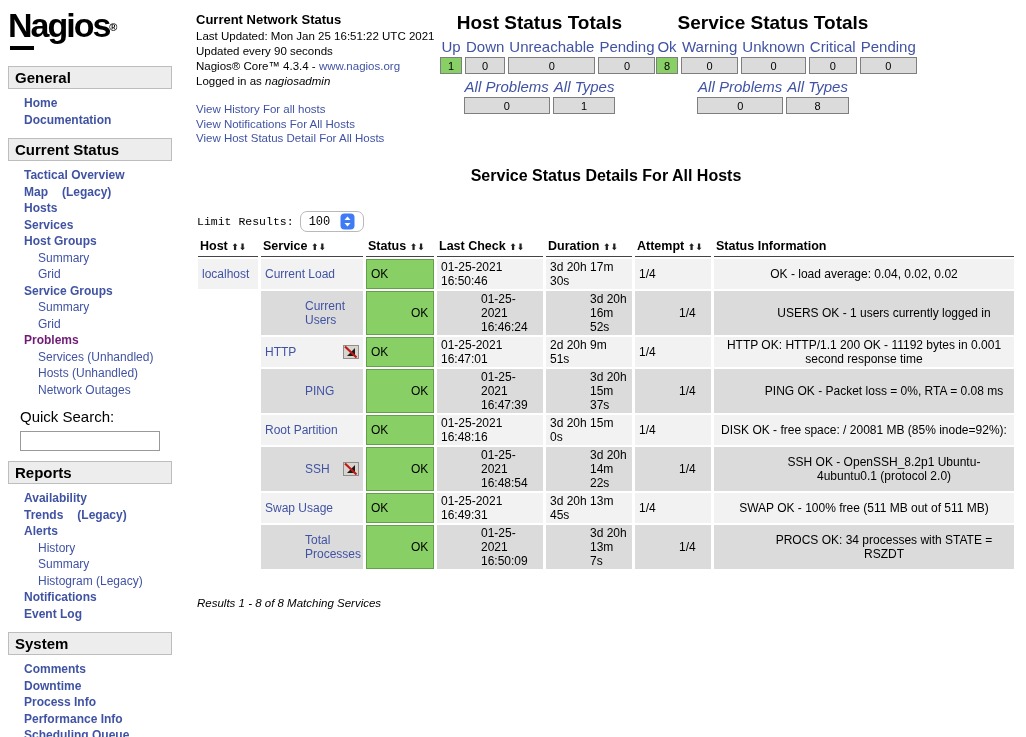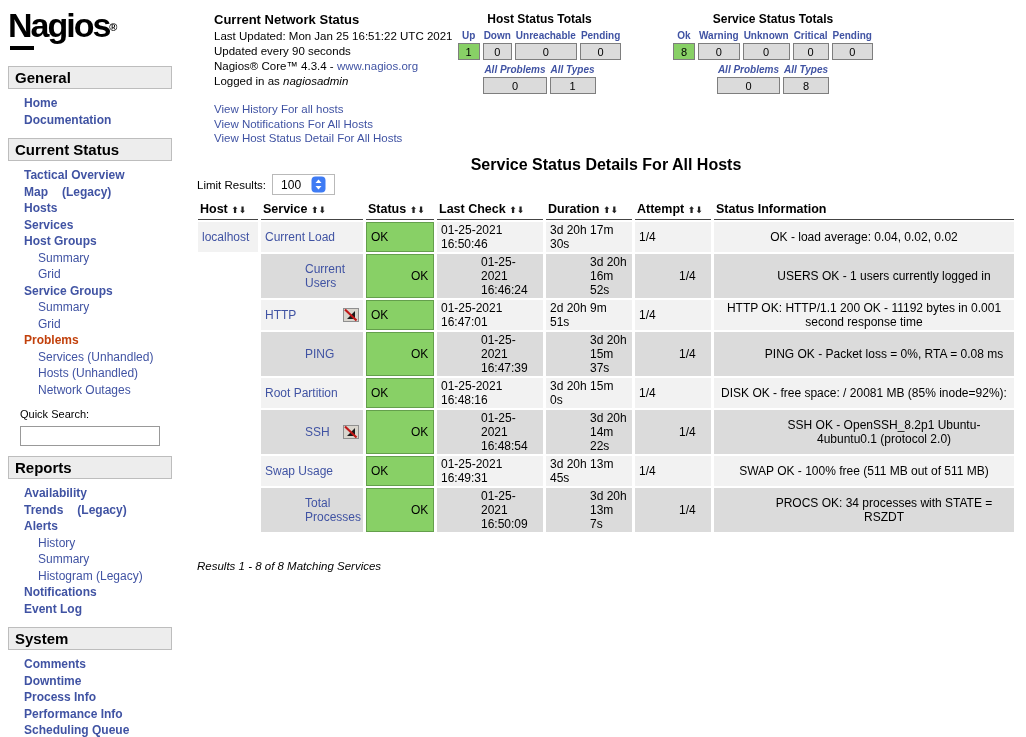--- a/index.html
+++ b/index.html
@@ -18,53 +18,53 @@
   .sidebar{position:absolute;left:8px;top:6px;width:164px;}
   .logo{position:relative;height:50px;margin-bottom:6px;}
   .logo .brand{font-size:34px;font-weight:800;letter-spacing:-2px;}
   .logo .reg{font-size:11px;font-weight:700;vertical-align:super;}
   .logo .n-underline{position:absolute;left:2px;top:40px;width:24px;height:4px;background:#000;}
   .side-header{background:var(--bar);border:1px solid #BDBDBD;padding:2px 6px;
     font-size:15px;font-weight:bold;margin:10px 0 6px 0;}
   .side-items{padding-left:16px;}
   .s-item{display:block;font-size:12px;font-weight:bold;line-height:16.5px;color:var(--link);}
   .s-item.sub{font-weight:normal;padding-left:14px;}
-  .s-item.heading{color:#c2410c;cursor:default;}
+  .s-item.heading{color:#701a75;cursor:default;}
   .s-item .suffix{margin-left:14px;}
   .quick-search{margin-top:10px;margin-left:-4px;}
-  .quick-search .qs-label{font-size:11px;color:#000;}
+  .quick-search .qs-label{font-size:15px;color:#000;}
   .quick-search input{margin-top:6px;width:140px;height:20px;border:1px solid #999;
     font-size:12px;padding:0 3px;background:#fff;}
 
   
   .main{position:absolute;left:195px;top:10px;width:822px;}
   .top-zone{position:relative;height:140px;}
-  .net-status{position:absolute;left:19px;top:2px;width:265px;font-size:11.5px;line-height:15px;}
+  .net-status{position:absolute;left:1px;top:2px;width:265px;font-size:11.5px;line-height:15px;}
   .net-status .ns-title{font-size:13px;font-weight:bold;margin-bottom:2px;}
   .ns-links{margin-top:13px;line-height:14.5px;}
   .ns-links a{display:block;font-size:11.5px;}
 
   .totals{position:absolute;top:2px;text-align:center;}
   .host-totals{left:242px;width:205px;}
   .service-totals{left:458px;width:240px;}
-  .totals .t-title{font-size:12px;font-weight:bold;margin-bottom:2px;}
+  .totals .t-title{font-size:19px;font-weight:bold;margin-bottom:2px;}
   table.t-grid{border-collapse:separate;border-spacing:3px 2px;margin:0 auto;}
-  table.t-grid th{font-size:10px;font-weight:bold;color:var(--link);padding:0 1px;text-align:center;}
+  table.t-grid th{font-size:15px;font-weight:normal;color:var(--link);padding:0 1px;text-align:center;}
   table.t-grid th.italic{font-style:italic;}
   table.t-grid td.box{border:1px solid #7E7E7E;background:var(--row-even);
     font-size:11px;text-align:center;padding:1px 4px;min-width:22px;height:17px;}
   table.t-grid td.box.green{background:var(--ok);}
   td.box.wide{min-width:66px;}
   td.box.med{min-width:46px;}
 
-  .page-title{text-align:center;font-size:16px;font-weight:bold;margin-top:6px;}
-
-  .limit-row{margin-left:2px;font-size:11.5px;display:flex;align-items:center;}
+  .page-title{text-align:center;font-size:16px;font-weight:bold;margin-top:17px;}
+
+  .limit-row{margin-top:26px;margin-left:2px;font-size:11.5px;display:flex;align-items:center;font-family:Liberation Mono, monospace;}
   .limit-select{display:inline-flex;align-items:center;margin-left:6px;border:1px solid #B9B9B9;
-    border-radius:0;padding:1px 8px 1px 8px;min-width:62px;justify-content:space-between;
+    border-radius:7px;padding:1px 8px 1px 8px;min-width:62px;justify-content:space-between;
     background:#fff;font-size:12px;cursor:pointer;}
   .stepper{display:inline-block;margin-left:10px;line-height:0;}
 
   table.status{border-collapse:separate;border-spacing:3px 2px;table-layout:fixed;
     width:822px;margin-top:4px;font-size:12px;}
   table.status th{font-size:12.5px;font-weight:bold;text-align:left;white-space:nowrap;
     border-bottom:1px solid #444;padding:1px 2px 3px 2px;}
   .sort-arrows{font-size:9px;letter-spacing:0px;color:#222;cursor:pointer;}
   table.status td{padding:1px 4px;height:18px;vertical-align:middle;}
   tr.odd td{background:var(--row-odd);}

